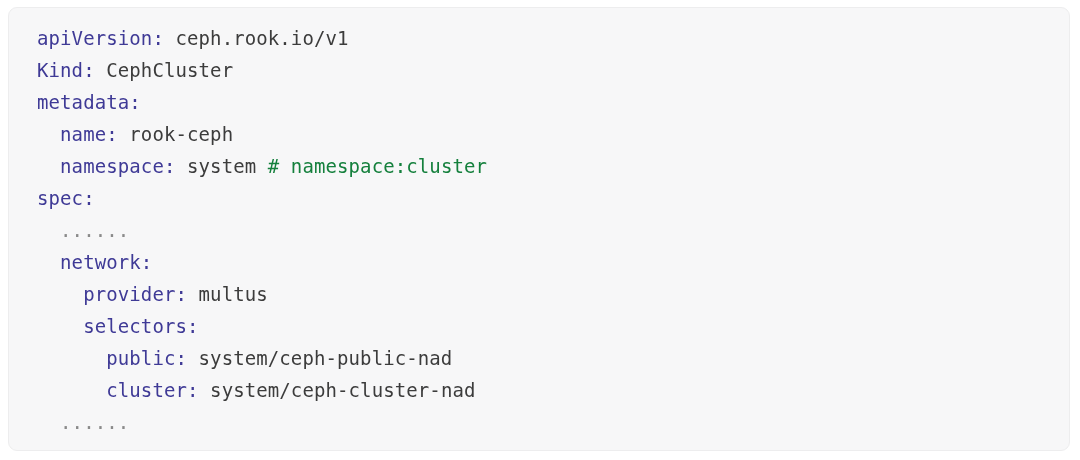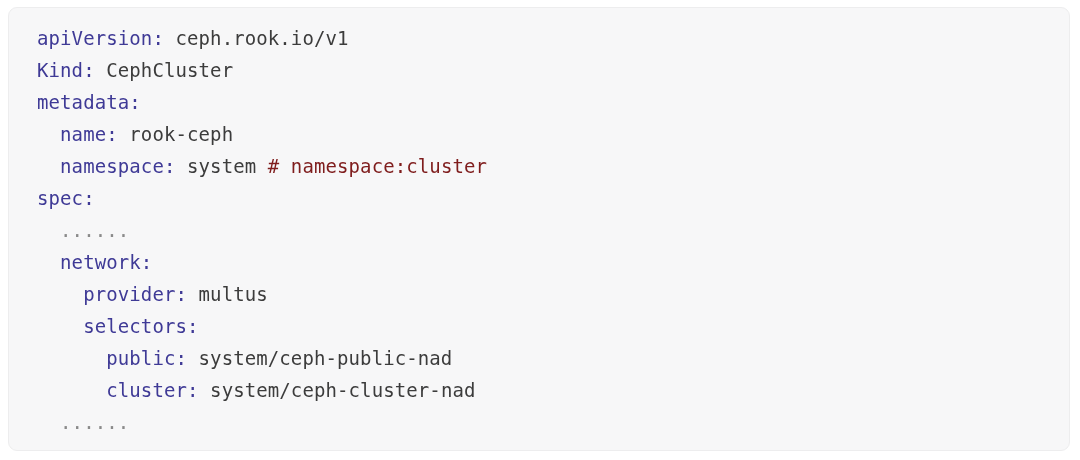--- a/index.html
+++ b/index.html
@@ -40,21 +40,21 @@
   .code-line {
     height: 32px;
     padding-left: 28px;
     white-space: pre;
   }
 
   
   .t-key   { color: #3f3a96; }
   .t-punct { color: #3f3a96; }
   .t-val   { color: #3c3c3c; }
-  .t-comment { color: #7f1d1d; }
+  .t-comment { color: #15803d; }
   .t-ellipsis { color: #8a8a8a; letter-spacing: 0.1px; }
   .t-indent { color: transparent; }
 </style>
 </head>
 <body>
 
 <div id="code-block">
   <pre class="code-pre" id="code-pre"><div class="code-line"><span class="t-key">apiVersion</span><span class="t-punct">:</span><span class="t-val"> ceph.rook.io/v1</span></div><div class="code-line"><span class="t-key">Kind</span><span class="t-punct">:</span><span class="t-val"> CephCluster</span></div><div class="code-line"><span class="t-key">metadata</span><span class="t-punct">:</span></div><div class="code-line"><span class="t-indent">  </span><span class="t-key">name</span><span class="t-punct">:</span><span class="t-val"> rook-ceph</span></div><div class="code-line"><span class="t-indent">  </span><span class="t-key">namespace</span><span class="t-punct">:</span><span class="t-val"> system </span><span class="t-comment"># namespace:cluster</span></div><div class="code-line"><span class="t-key">spec</span><span class="t-punct">:</span></div><div class="code-line"><span class="t-indent">  </span><span class="t-ellipsis">......</span></div><div class="code-line"><span class="t-indent">  </span><span class="t-key">network</span><span class="t-punct">:</span></div><div class="code-line"><span class="t-indent">    </span><span class="t-key">provider</span><span class="t-punct">:</span><span class="t-val"> multus</span></div><div class="code-line"><span class="t-indent">    </span><span class="t-key">selectors</span><span class="t-punct">:</span></div><div class="code-line"><span class="t-indent">      </span><span class="t-key">public</span><span class="t-punct">:</span><span class="t-val"> system/ceph-public-nad</span></div><div class="code-line"><span class="t-indent">      </span><span class="t-key">cluster</span><span class="t-punct">:</span><span class="t-val"> system/ceph-cluster-nad</span></div><div class="code-line"><span class="t-indent">  </span><span class="t-ellipsis">......</span></div></pre>
 </div>
 

